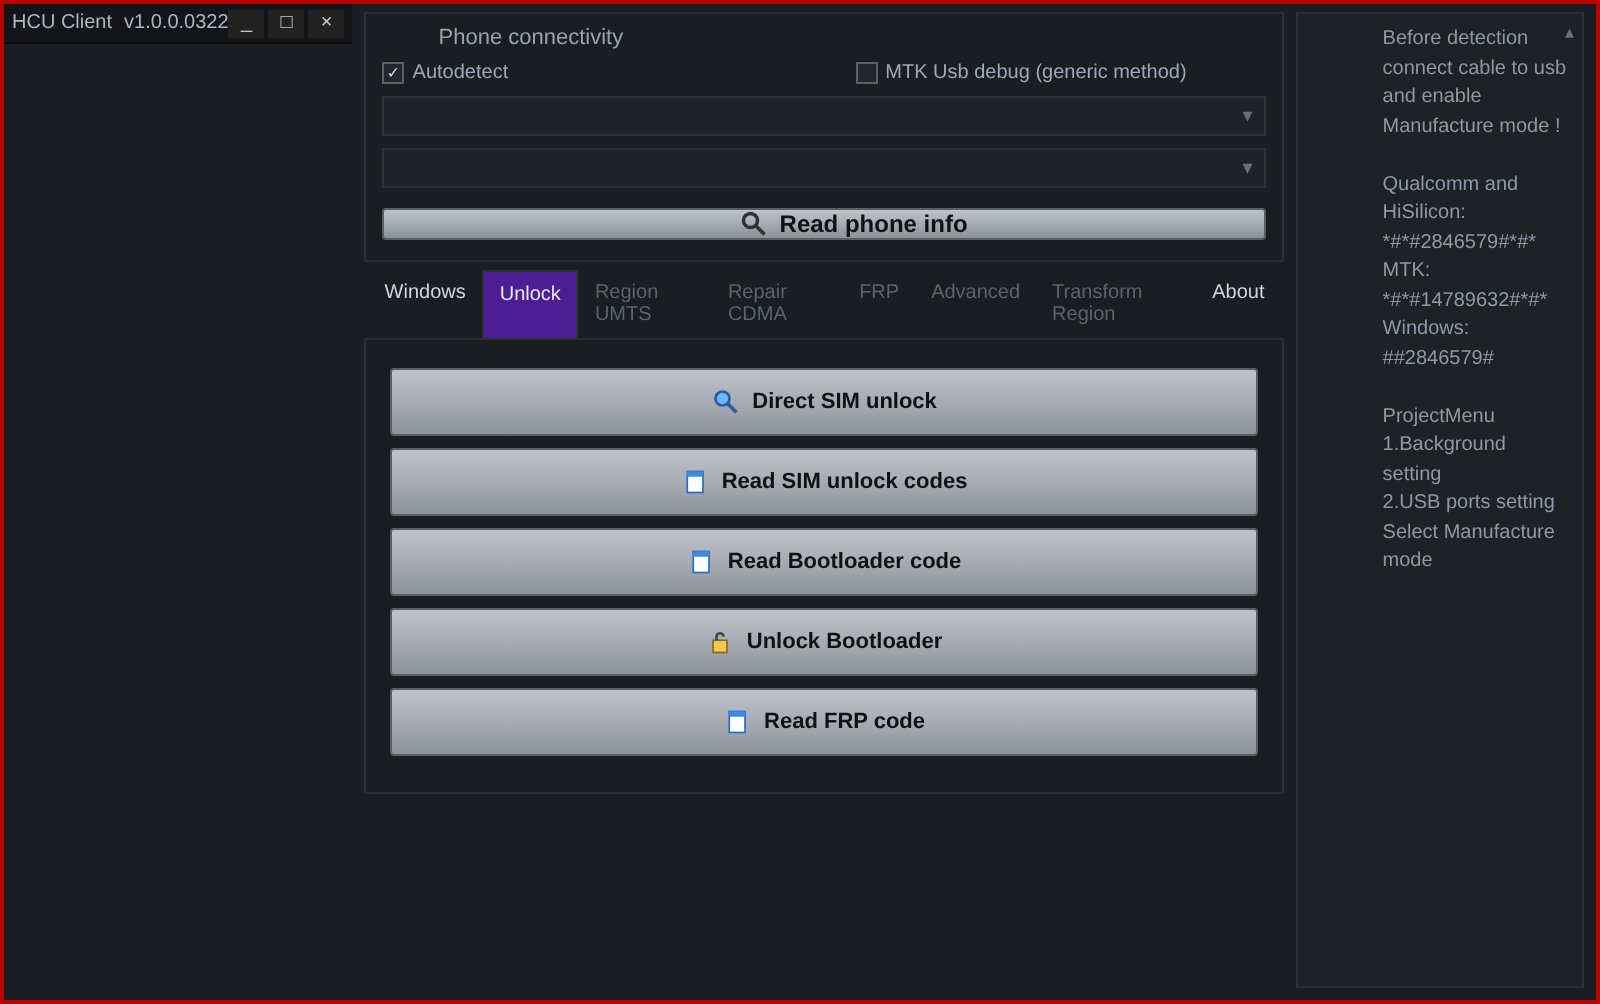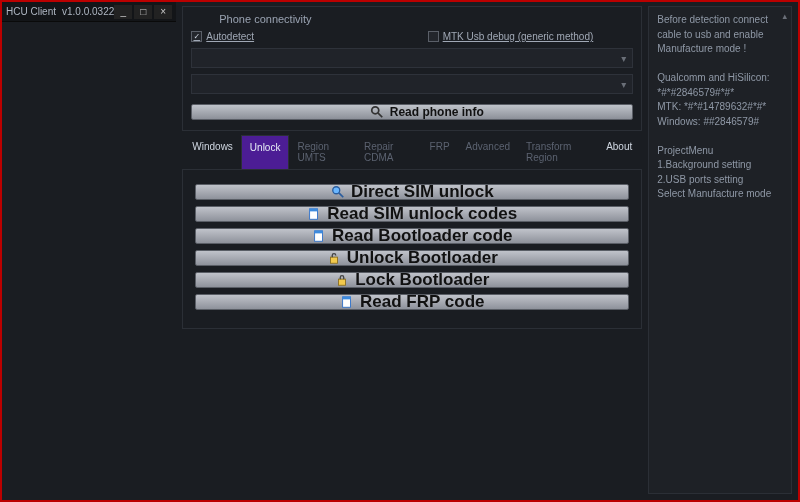--- a/index.html
+++ b/index.html
@@ -17,48 +17,48 @@
   .win-btn { width: 18px; height: 14px; background: #222; color: #ccc; font-size: 10px;
              display: flex; align-items: center; justify-content: center; cursor: pointer; }
   .content { flex: 1; display: flex; gap: 6px; padding: 4px 6px 6px 6px; }
   .left { flex: 0 0 460px; display: flex; flex-direction: column; gap: 4px; }
   .right { flex: 1; background: #1e2126; border: 1px solid #2b2f36; padding: 6px 8px;
            font-size: 10px; color: #8f98a6; position: relative; }
   .right .scroll-hint { position: absolute; top: 4px; right: 4px; color: #6a6f78; font-size: 9px; }
   .panel { border: 1px solid #2b2f36; background: #1a1d22; padding: 6px 8px 10px 8px; }
   .panel-title { font-size: 11px; color: #9aa3b2; margin-bottom: 6px; padding-left: 28px; }
   .row { display: flex; align-items: center; gap: 10px; }
-  .check { display: flex; gap: 4px; font-size: 10px; color: #a0a8b5; text-decoration: underline; }
+  .check { display: flex; gap: 4px; font-size: 10px; color: #a0a8b5; }
   .check-box { width: 11px; height: 11px; border: 1px solid #5a5f68; background: #23262c;
                display: flex; align-items: center; justify-content: center; font-size: 8px; color: #cfd6e0; }
   .check-box.checked::after { content: "✓"; }
   .dropdown { margin-top: 6px; height: 20px; width: 100%; background: #202329;
               border: 1px solid #2e323a; display: flex; align-items: center; justify-content: flex-end;
               padding: 0 6px; color: #6a6f78; font-size: 10px; }
   .big-button {
     margin-top: 10px; height: 16px; width: 100%;
     background: linear-gradient(#bfc3ca, #8c9099);
     border: 1px solid #5a5e66; border-radius: 2px;
     display: flex; align-items: center; justify-content: center; gap: 6px;
     font-size: 12px; font-weight: bold; color: #111; cursor: pointer; padding-left: 29px;
   }
   .tabs { display: flex; gap: 0; border-bottom: 1px solid #2b2f36; padding: 0 2px; }
   .tab { font-size: 10px; color: #5b6270; padding: 6px 8px; cursor: pointer; }
   .tab.bright { color: #cfd6e0; }
   .tab.active { color: #e6ecf5; background: #4c1d95; border: 1px solid #2b2f36; border-bottom: none; }
   .tab-body { border: 1px solid #2b2f36; border-top: none; padding: 14px 12px 12px 12px; background: #1a1d22; }
   .action-btn {
-    height: 16px; width: 100%; margin-bottom: 6px;
+    height: 34px; width: 100%; margin-bottom: 6px;
     background: linear-gradient(#c0c3ca, #8e929b);
     border: 1px solid #5a5e66; border-radius: 2px;
     display: flex; align-items: center; justify-content: center; gap: 6px;
-    font-size: 17px; font-weight: bold; color: #111; cursor: pointer;
+    font-size: 11px; font-weight: bold; color: #111; cursor: pointer;
   }
   .icon { width: 14px; height: 14px; display: inline-flex; align-items: center; justify-content: center; }
-  .log-block { white-space: pre-line; line-height: 1.45; }
+  .log-block { white-space: pre-line; line-height: 1.45; margin-left: 34px; }
 </style>
 </head>
 <body>
 
 <div class="window">
   <div class="titlebar">
     <div class="title">
       <span>HCU Client</span>
       <span>v1.0.0.0322</span>
     </div>
@@ -144,29 +144,20 @@
                 <svg viewBox="0 0 16 16" width="14" height="14">
                   <rect x="4" y="7" width="8" height="7" fill="#f2c94c" stroke="#8a6d1f"></rect>
                   <path d="M6 7 V5 a2 2 0 0 1 4 0" fill="none" stroke="#444" stroke-width="1.5"></path>
                 </svg>
               </span>
               <span>Unlock Bootloader</span>
             </button>
             <button class="action-btn">
               <span class="icon">
                 <svg viewBox="0 0 16 16" width="14" height="14">
-                  <rect x="4" y="7" width="8" height="7" fill="#f2c94c" stroke="#8a6d1f"></rect>
-                  <path d="M6 7 V5 a2 2 0 0 1 4 0 V7" fill="none" stroke="#444" stroke-width="1.5"></path>
-                </svg>
-              </span>
-              <span>Lock Bootloader</span>
-            </button>
-            <button class="action-btn">
-              <span class="icon">
-                <svg viewBox="0 0 16 16" width="14" height="14">
                   <rect x="3" y="2" width="9" height="12" fill="#fff" stroke="#2a6ec9"></rect>
                   <rect x="3" y="2" width="9" height="3" fill="#3d8bde"></rect>
                 </svg>
               </span>
               <span>Read FRP code</span>
             </button>
           </div>
       </div>
     </div>
 

